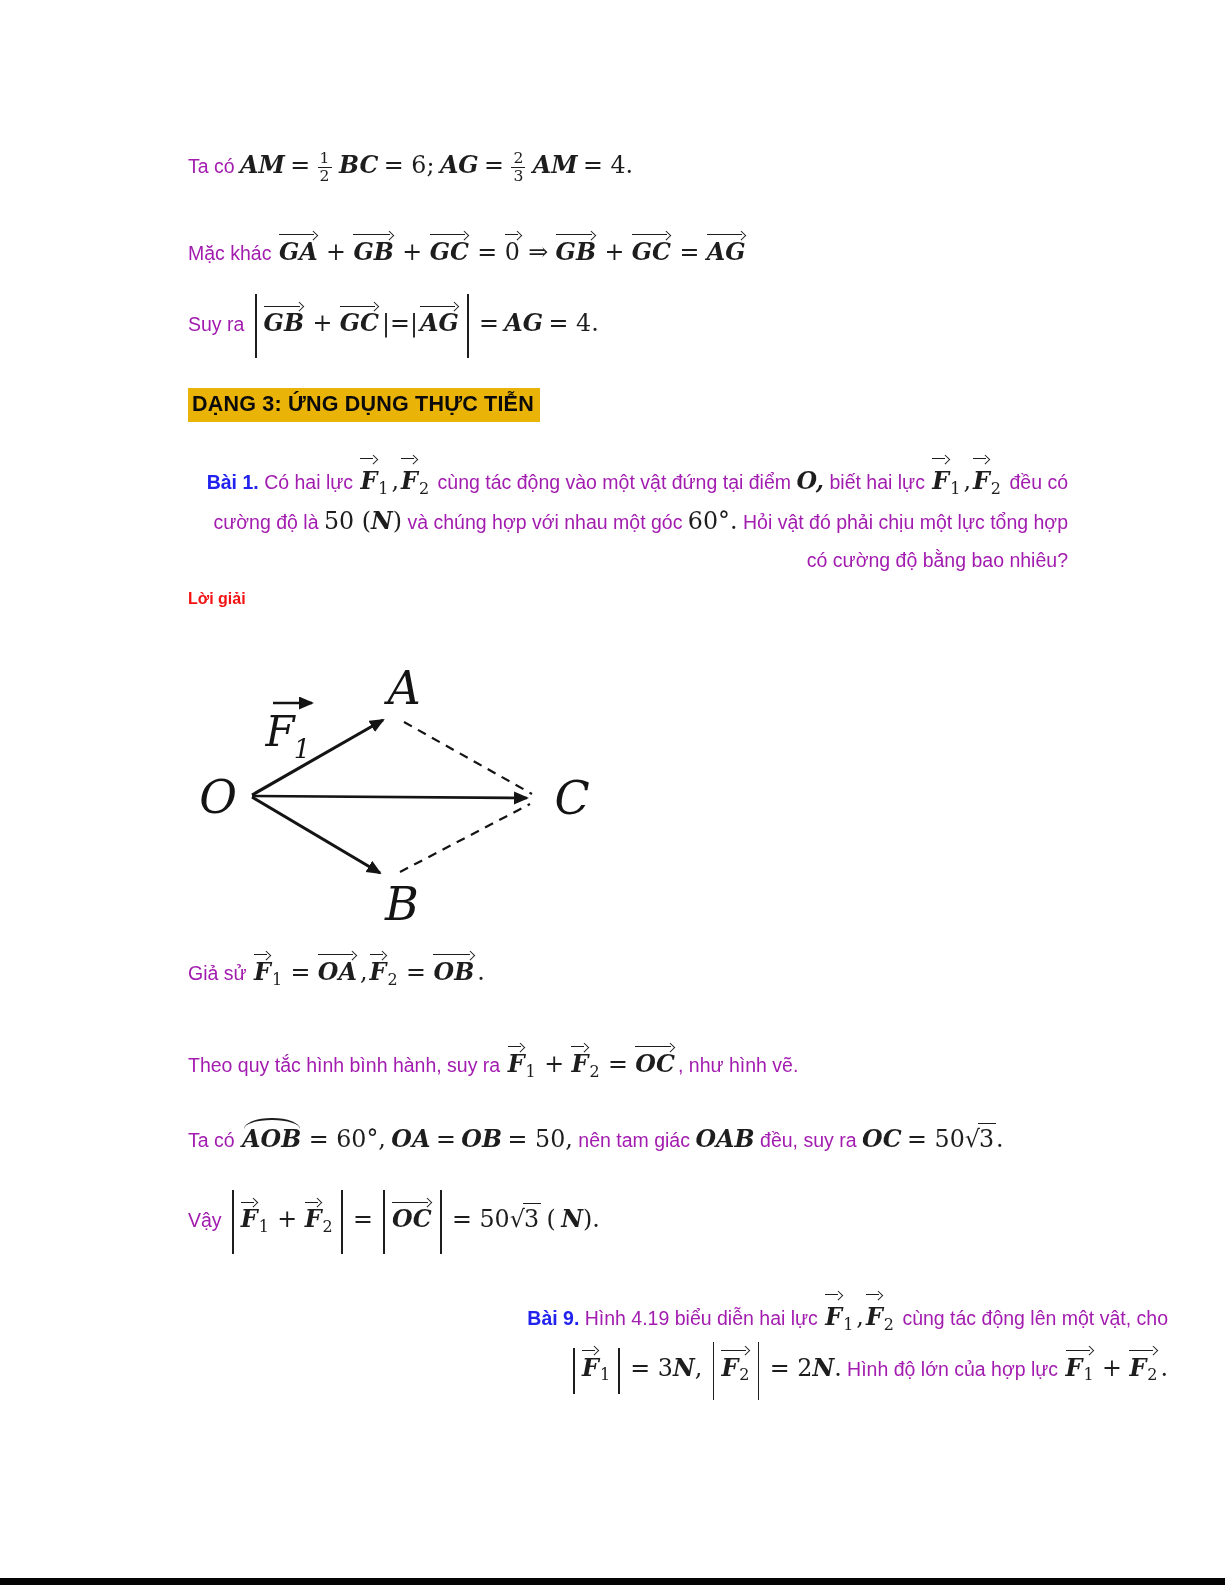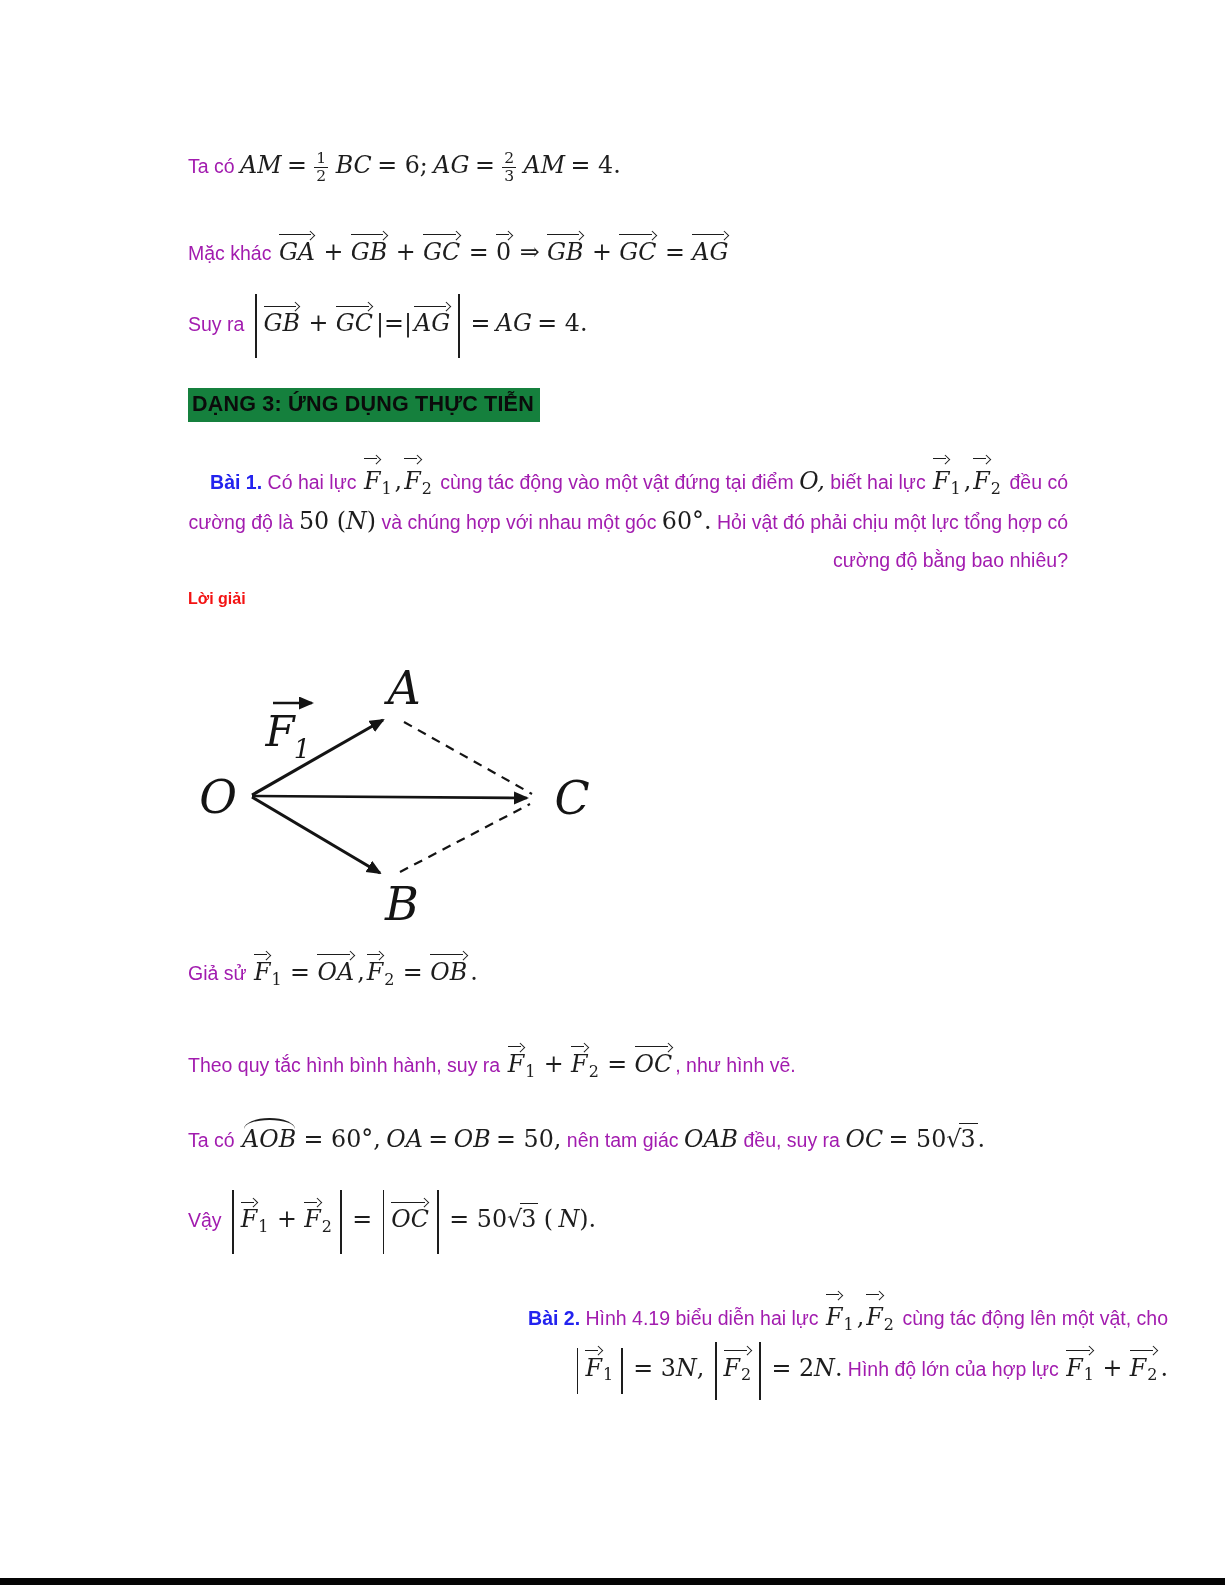--- a/index.html
+++ b/index.html
@@ -5,21 +5,21 @@
   * { margin:0; padding:0; box-sizing:border-box; }
   html,body { background:#ffffff; }
   #page {
     position:relative; width:1225px; height:1585px; background:#ffffff;
     overflow:hidden; font-family:"Liberation Sans", sans-serif;
     font-size:19.5px; color:#3b3b3f;
   }
   .abs { position:absolute; left:188px; white-space:nowrap; }
   .body-t { font-family:"Liberation Sans", sans-serif; color:#a21caf; }
   
-  .mi { font-family:"DejaVu Serif", serif; font-style:italic; color:#1d1d1d; font-size:1.22em; }
+  .mi { font-family:"DejaVu Serif", serif; font-style:italic; color:#1d1d1d; font-size:1.22em;font-weight:bold; }
   .mn { font-family:"DejaVu Serif", serif; font-style:normal; color:#1d1d1d; font-size:1.22em; }
   
   .vec { position:relative; display:inline-block; padding:10px 3px 0 2px; color:#1d1d1d; vertical-align:baseline; }
   .vec > .arr { position:absolute; top:3px; left:2px; right:4px; height:8px; }
   .vec.short > .arr { right:auto; width:0.82em; }
   .arr::before { content:""; position:absolute; left:0; right:3px; top:3.4px; border-top:1.6px solid #1d1d1d; }
   .arr::after  { content:""; position:absolute; right:0; top:0.6px; width:5.6px; height:5.6px;
                  border-top:1.6px solid #1d1d1d; border-right:1.6px solid #1d1d1d; transform:rotate(45deg); }
   .vec sub { font-family:"DejaVu Serif", serif; font-style:normal; font-size:0.82em; line-height:0; vertical-align:-0.3em; margin-left:1px; color:#1d1d1d; }
   
@@ -32,21 +32,21 @@
   
   .sqrt { display:inline-block; white-space:nowrap; }
   .sqrt .sq { margin-right:-2px; }
   .sqrt .rad { border-top:1.7px solid #1d1d1d; padding:1px 2px 0 1px; }
   
   .hat { position:relative; display:inline-block; padding:9px 2px 0 2px; }
   .hat::before { content:""; position:absolute; top:2px; left:6%; right:6%; height:9px;
                  border-top:2px solid #1d1d1d; border-radius:50% 50% 0 0 / 100% 100% 0 0; }
   
   #heading-dang3 { position:absolute; left:188px; top:388px; }
-  #heading-dang3 .hl { display:inline-block; background:#15803d; color:#0b0b0b; font-weight:bold;
+  #heading-dang3 .hl { display:inline-block; background:#eab308; color:#0b0b0b; font-weight:bold;
                        font-size:21.5px; padding:4px 6px 5px 4px; letter-spacing:0.2px; }
   .blue-label { color:#2323ef; font-weight:bold; }
   #solution-label { position:absolute; left:188px; top:590px; color:#f31212; font-weight:bold; font-size:16px; }
   
   .para { position:absolute; left:188px; line-height:38.5px; white-space:normal;text-align:right; }
   #bai1-para { top:452px; width:880px; }
   #bai2-block { top:1288px; width:980px; }
   #bai2-line2 { margin-top:4px; line-height:normal; }
   
   #s1-row { top:150px; }
@@ -196,21 +196,21 @@
     <span class="vec short"><span class="arr"></span><span class="mi">F</span><sub>2</sub></span><span class="bar bar62"></span>
     <span class="mn">=</span>
     <span class="bar bar62"></span><span class="vec"><span class="arr"></span><span class="mi">OC</span></span><span class="bar bar62"></span>
     <span class="mn">= 50</span><span class="sqrt"><span class="mn sq">√</span><span class="mn rad">3</span></span>
     <span class="mn">(</span>
     <span class="mi">N</span><span class="mn">).</span>
   </div>
 
   <div class="para" id="bai2-block">
     <div id="bai2-line1">
-      <span class="blue-label">Bài 2.</span>
+      <span class="blue-label">Bài 9.</span>
       <span class="body-t">Hình 4.19 biểu diễn hai lực</span>
       <span class="vec short"><span class="arr"></span><span class="mi">F</span><sub>1</sub></span><span class="mn">,</span><span class="vec short"><span class="arr"></span><span class="mi">F</span><sub>2</sub></span>
       <span class="body-t">cùng tác động lên một vật, cho</span>
     </div>
     <div id="bai2-line2">
       <span class="bar bar48" style="margin-left:-14px"></span><span class="vec short"><span class="arr"></span><span class="mi">F</span><sub>1</sub></span><span class="bar bar48"></span>
       <span class="mn">= 3</span><span class="mi">N</span><span class="mn">,</span>
       <span class="bar bar58"></span><span class="vec"><span class="arr"></span><span class="mi">F</span><sub>2</sub></span><span class="bar bar58"></span>
       <span class="mn">= 2</span><span class="mi">N</span><span class="mn">.</span>
       <span class="body-t">Hình độ lớn của hợp lực</span>

